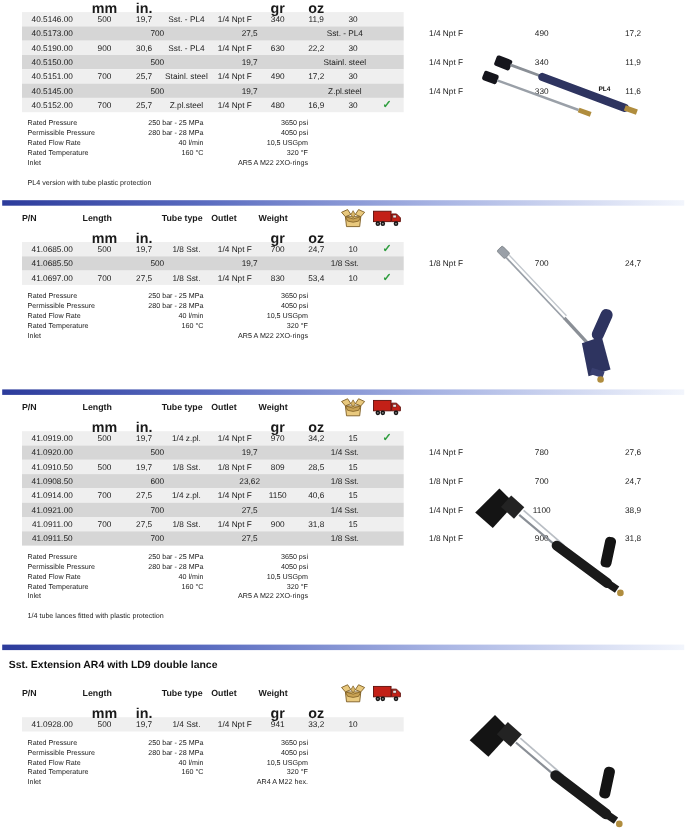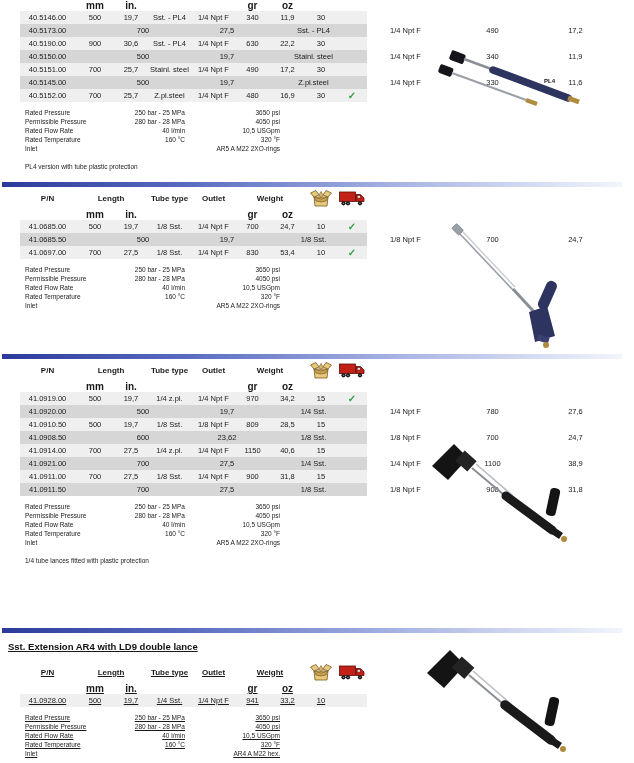--- a/index.html
+++ b/index.html
@@ -5,44 +5,44 @@
   * { margin:0; padding:0; box-sizing:border-box; }
   html,body { background:#fff; }
   .page {
     position:relative; width:634px; height:763px; overflow:hidden;
     font-family:"Liberation Sans", sans-serif; color:#1a1a1a; background:#fff;
   }
   .section { position:absolute; left:0; width:634px; }
   .sec-0 { top:0; }
   .sec-1 { top:182px; }
   .sec-2 { top:354px; }
-  .sec-3 { top:628px;text-decoration:underline; }
+  .sec-3 { top:586px; }
 
   .separator {
     height:5px; width:620px; margin-left:2px;
     background:linear-gradient(to right, #2c3b9b 0%, #5a6cc0 30%, #aab6e4 65%, #f2f5fc 100%);
   }
   .section-title {
     margin:8px 0 9px 8px; font-size:9.5px; font-weight:bold; color:#111;
   }
 
   .ctable { margin-left:20px; width:347px; }
   .grid-row {
     display:grid;
     grid-template-columns:55px 40px 32px 45px 43px 35px 35px 32px 30px;
     align-items:center;
   }
   .main-header {
     display:grid;
     grid-template-columns:55px 72px 45px 43px 70px 32px 30px;
     align-items:center; height:22px; font-weight:bold; font-size:8px;
   }
-  .main-header .hcell { text-align:center; }
+  .main-header .hcell { text-align:left; }
   .icon-cell { display:flex; justify-content:center; align-items:center; }
-  .sub-header { height:11px; font-weight:bold; font-size:10px; }
+  .sub-header { height:11px; font-weight:bold; font-size:13px; }
   .sub-header .cell { text-align:center; }
   .rows .grid-row { height:13px; font-size:7.5px; }
   .rows .grid-row.stripe-light { background:#efefef; }
   .rows .grid-row.stripe-dark  { background:#d6d6d6;gap:48px; }
   .cell { text-align:center; white-space:nowrap; }
   .check-cell { color:#2f9e3f; font-weight:bold; font-size:10px; line-height:10px; }
 
   .specs { margin:6px 0 0 25px; width:255px; }
   .spec-row {
     display:grid; grid-template-columns:103px 57px 95px;

